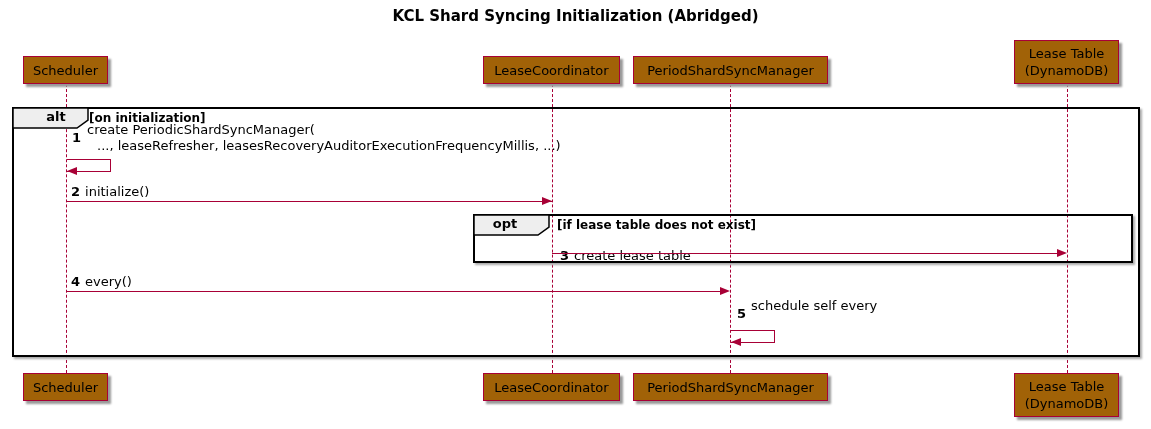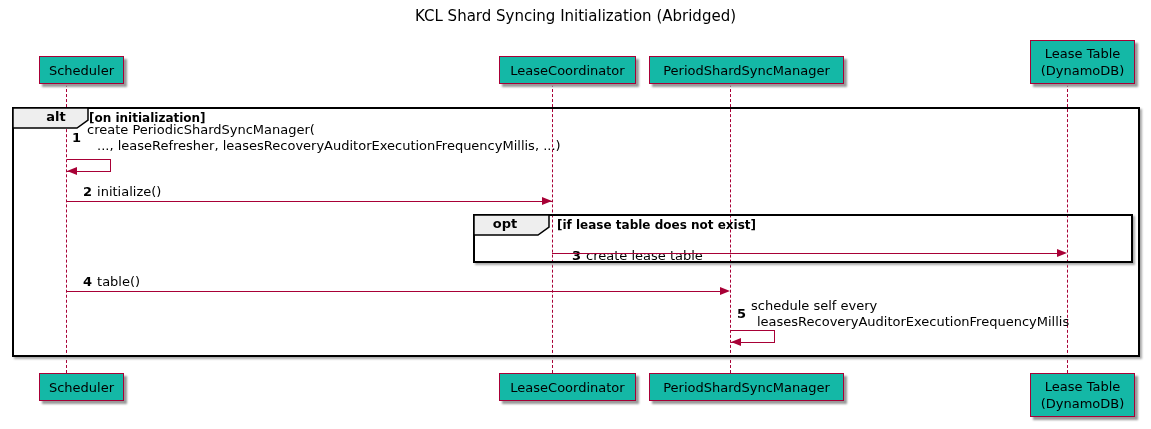--- a/index.html
+++ b/index.html
@@ -3,45 +3,45 @@
 <meta charset="utf-8">
 <style>
   html,body { margin:0; padding:0; background:#fff; }
   .canvas {
     position:relative; width:1151px; height:429px; background:#ffffff;
     font-family:"DejaVu Sans", "Liberation Sans", sans-serif; color:#000;
     overflow:hidden;
   }
   .title {
     position:absolute; left:0; top:7px; width:100%; text-align:center;
-    font-size:15px; font-weight:normal;
+    font-size:15px; font-weight:bold;
   }
   .pbox {
-    position:absolute; background:#14b8a6; border:1.5px solid #A80036;
+    position:absolute; background:#a16207; border:1.5px solid #A80036;
     box-shadow:3px 3px 2px #999; box-sizing:border-box;
     display:flex; flex-direction:column; align-items:center; justify-content:center;
-    font-size:13px; line-height:17px; text-align:center; white-space:nowrap;margin-left:16px;
+    font-size:13px; line-height:17px; text-align:center; white-space:nowrap;
   }
   .lifeline {
     position:absolute; top:84px; height:289px; width:0;
     border-left:1px dashed #A80036;
   }
   .frame {
     position:absolute; border:2px solid #000; box-sizing:content-box;
     box-shadow:2px 2px 2px #aaa; background:transparent;
   }
   .pent { position:absolute; }
   .pent-label {
     position:absolute; width:64px; text-align:center;
     font-size:13px; font-weight:bold;
   }
   .cond { position:absolute; font-size:12px; font-weight:bold; white-space:nowrap; }
   .mtext { position:absolute; font-size:13px; white-space:nowrap; }
   .num  { position:absolute; font-size:13px; font-weight:bold; white-space:nowrap; }
-  .mlabel { position:absolute; font-size:13px; white-space:nowrap;margin-left:12px; }
+  .mlabel { position:absolute; font-size:13px; white-space:nowrap; }
   .mlabel .n { font-weight:bold; margin-right:5px; }
   .aline { position:absolute; height:0; border-top:1px solid #A80036; }
   .selfloop {
     position:absolute; width:44px; height:13px; box-sizing:border-box;
     border-top:1px solid #A80036; border-right:1px solid #A80036; border-bottom:1px solid #A80036;
   }
   .arr-r {
     position:absolute; width:0; height:0;
     border-left:10px solid #A80036; border-top:4px solid transparent; border-bottom:4px solid transparent;
   }
@@ -102,28 +102,27 @@
   <div class="pent-label" style="left:473px;top:216px">opt</div>
   <div class="cond" style="left:557px;top:218px">[if lease table does not exist]</div>
 
   <div class="mlabel" style="left:560px;top:248px">
     <span class="n">3</span><span>create lease table</span>
   </div>
   <div class="aline" style="left:552px;top:253px;width:506px"></div>
   <div class="arr-r" style="left:1057px;top:249px"></div>
 
   <div class="mlabel" style="left:71px;top:274px">
-    <span class="n">4</span><span>table()</span>
+    <span class="n">4</span><span>every()</span>
   </div>
   <div class="aline" style="left:67px;top:291px;width:654px"></div>
   <div class="arr-r" style="left:720px;top:287px"></div>
 
   <div class="num" style="left:737px;top:306px">5</div>
   <div class="mtext" style="left:751px;top:298px">schedule self every</div>
-  <div class="mtext" style="left:757px;top:314px">leasesRecoveryAuditorExecutionFrequencyMillis</div>
   <div class="selfloop" style="left:731px;top:330px"></div>
   <div class="arr-l" style="left:731px;top:338px"></div>
 
   <div class="pbox" style="left:23px;top:373px;width:85px;height:28px">
     <span>Scheduler</span>
   </div>
   <div class="pbox" style="left:483px;top:373px;width:137px;height:28px">
     <span>LeaseCoordinator</span>
   </div>
   <div class="pbox" style="left:633px;top:373px;width:195px;height:28px">

